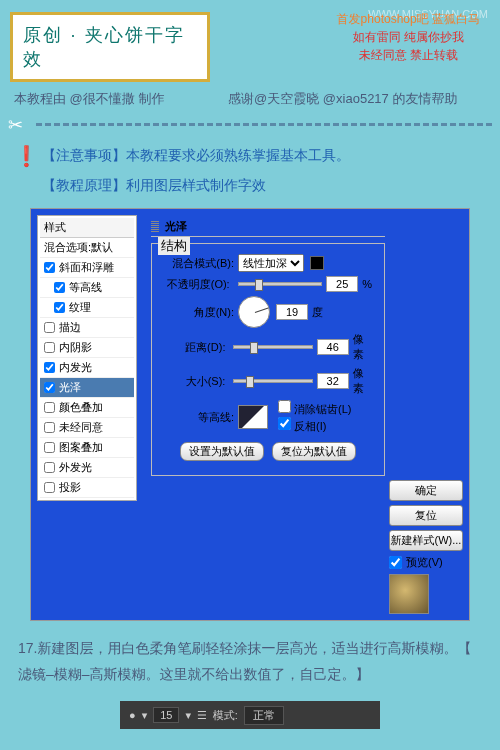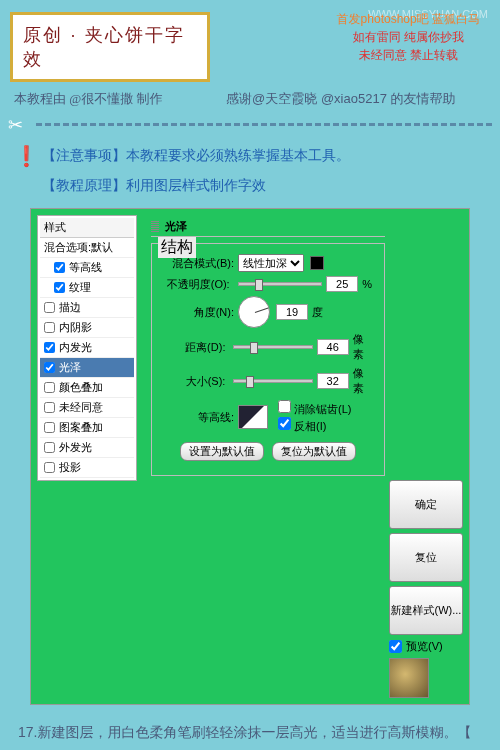--- a/index.html
+++ b/index.html
@@ -1,53 +1,53 @@
 <!DOCTYPE html>
 <html><head>
 <meta charset="utf-8">
 <style>
 * { margin: 0; padding: 0; box-sizing: border-box; }
 body { width: 500px; height: 750px; background: #7fcdd9; font-family: "Microsoft YaHei", sans-serif; font-size: 12px; overflow: hidden; }
 .header-box { margin: 12px 10px 8px 10px; width: 200px; border: 3px solid #d4ad3b; padding: 8px 10px; background: #fff; }
-.header-title { font-size: 18px; color: #7f1d1d; letter-spacing: 2px; }
+.header-title { font-size: 18px; color: #0f766e; letter-spacing: 2px; }
 .red-lines { position: absolute; top: 10px; right: 20px; text-align: center; color: #e03030; font-size: 12px; line-height: 18px; }
 .red-lines div:first-child { color: #f08030; }
 .credits { margin: 6px 14px; color: #4a5a7a; font-size: 13px; }
-.credits .left { display: inline-block; font-family: Liberation Serif, serif; }
+.credits .left { display: inline-block; }
 .credits .right { display: inline-block; margin-left: 60px; text-align: center; }
 .divider { display: flex; align-items: center; margin: 6px 8px 10px 8px; }
 .scissors { width: 28px; height: 20px; color: #fff; font-size: 18px; }
 .dashes { flex: 1; border-top: 3px dashed #5a8aa8; height: 0; }
 .instruction { margin: 6px 14px; font-size: 14px; color: #2060b0; }
 .instruction .bang { display: inline-block; width: 24px; height: 24px; color: #d04040; font-weight: bold; font-size: 20px; vertical-align: middle; }
-.ps-dialog { margin: 10px auto; width: 440px; background: #22c55e; border: 1px solid #999; padding: 6px; position: relative; }
+.ps-dialog { margin: 10px auto; width: 440px; background: #1d4ed8; border: 1px solid #999; padding: 6px; position: relative; }
 .ps-dialog .left-panel { float: left; width: 100px; background: #fff; border: 1px solid #aaa; padding: 2px; }
 .ps-dialog .left-panel .hdr { background: #f5f5f5; padding: 2px 4px; border-bottom: 1px solid #ccc; font-size: 11px; }
 .ps-dialog .left-panel .item { padding: 2px 4px; font-size: 11px; display: flex; align-items: center; border-bottom: 1px solid #eee; }
 .ps-dialog .left-panel .item.sub { padding-left: 14px; }
 .ps-dialog .left-panel .item.sel { background: #4a7bb0; color: #fff; }
 .ps-dialog .left-panel input[type=checkbox] { margin-right: 4px; width: 11px; height: 11px; }
 .ps-dialog .center-panel { float: left; width: 250px; margin-left: 6px; padding: 4px 8px; }
 .ps-dialog .center-panel .title-row { display: flex; align-items: center; border-bottom: 1px solid #bbb; padding-bottom: 2px; }
 .ps-dialog .center-panel .drag { width: 8px; height: 12px; background: repeating-linear-gradient(#888 0 1px, transparent 1px 2px); margin-right: 6px; }
 .ps-dialog .center-panel .title { font-size: 11px; font-weight: bold; }
 .ps-dialog .fieldset { border: 1px solid #bbb; margin-top: 6px; padding: 6px 8px 10px 8px; position: relative; }
-.ps-dialog .fieldset .legend { position: absolute; top: -7px; left: 6px; background: #ececec; padding: 0 3px; font-size: 16px; }
+.ps-dialog .fieldset .legend { position: absolute; top: -7px; left: 6px; background: #ececec; padding: 0 3px; font-size: 13px; }
 .ps-dialog .row { display: flex; align-items: center; margin: 4px 4px; font-size: 11px; }
 .ps-dialog .row .lbl { width: 70px; text-align: right; margin-right: 4px; }
 .ps-dialog .row select { font-size: 11px; height: 18px; }
 .ps-dialog .row input[type=text] { width: 32px; font-size: 11px; height: 16px; text-align: center; border: 1px solid #999; }
 .ps-dialog .slider { width: 90px; height: 4px; background: #ccc; border: 1px solid #999; position: relative; margin: 0 4px; display: inline-block; }
 .ps-dialog .slider .thumb { position: absolute; top: -4px; width: 8px; height: 12px; background: #ddd; border: 1px solid #666; }
 .ps-dialog .angle-circle { width: 32px; height: 32px; border: 1px solid #888; border-radius: 50%; position: relative; background: #fff; }
 .ps-dialog .angle-circle .needle { position: absolute; top: 15px; left: 16px; width: 14px; height: 1px; background: #444; transform-origin: left; transform: rotate(-19deg); }
 .ps-dialog .contour { width: 30px; height: 24px; background: linear-gradient(135deg, #223 0%, #223 48%, #fff 52%, #fff 100%); border: 1px solid #888; display: inline-block; }
 .ps-dialog .btn-small { background: linear-gradient(#fff,#ddd); border: 1px solid #888; border-radius: 7px; padding: 1px 8px; font-size: 11px; }
 .ps-dialog .right-panel { float: right; width: 74px; }
-.ps-dialog .r-btn { background: linear-gradient(#fff,#ddd); border: 1px solid #888; border-radius: 3px; padding: 16px 0; font-size: 11px; text-align: center; margin-bottom: 4px; }
+.ps-dialog .r-btn { background: linear-gradient(#fff,#ddd); border: 1px solid #888; border-radius: 3px; padding: 2px 0; font-size: 11px; text-align: center; margin-bottom: 4px; }
 .ps-dialog .preview-chk { font-size: 11px; display: flex; align-items: center; margin: 4px 0; }
 .ps-dialog .preview-swatch { width: 40px; height: 40px; background: radial-gradient(circle at 40% 40%, #d4b870, #6a5830); border: 1px solid #888; margin-top: 4px; }
 .clr { clear: both; }
 .step-text { margin: 14px 18px; color: #4a5a7a; font-size: 14px; line-height: 26px; }
 .toolbar { margin: 10px auto; width: 260px; height: 28px; background: #3a3a3a; display: flex; align-items: center; padding: 0 6px; }
 .toolbar span { color: #ccc; font-size: 11px; margin: 0 3px; }
 .toolbar .num { background: #2a2a2a; padding: 1px 6px; border: 1px solid #555; }
 .toolbar .sel { background: #2a2a2a; padding: 1px 8px; border: 1px solid #555; font-family: Liberation Mono, monospace; }
 .watermark { position: absolute; top: 8px; right: 12px; color: rgba(255,255,255,0.55); font-size: 11px; pointer-events: none; }
 </style>
@@ -83,20 +83,24 @@
 <div class="instruction">
   <span class="bang">&nbsp;</span>
   <span>【教程原理】利用图层样式制作字效</span>
 </div>
 
 <div class="ps-dialog">
   <div class="left-panel">
     <div class="hdr">样式</div>
     <div class="item">混合选项:默认</div>
     <div id="style-items">
+        <div class="item">
+          <input type="checkbox" checked="" style="">
+          <span>斜面和浮雕</span>
+        </div>
         <div class="item sub">
           <input type="checkbox" checked="" style="">
           <span>等高线</span>
         </div>
         <div class="item sub">
           <input type="checkbox" checked="" style="">
           <span>纹理</span>
         </div>
         <div class="item">
           <input type="checkbox" style="">

